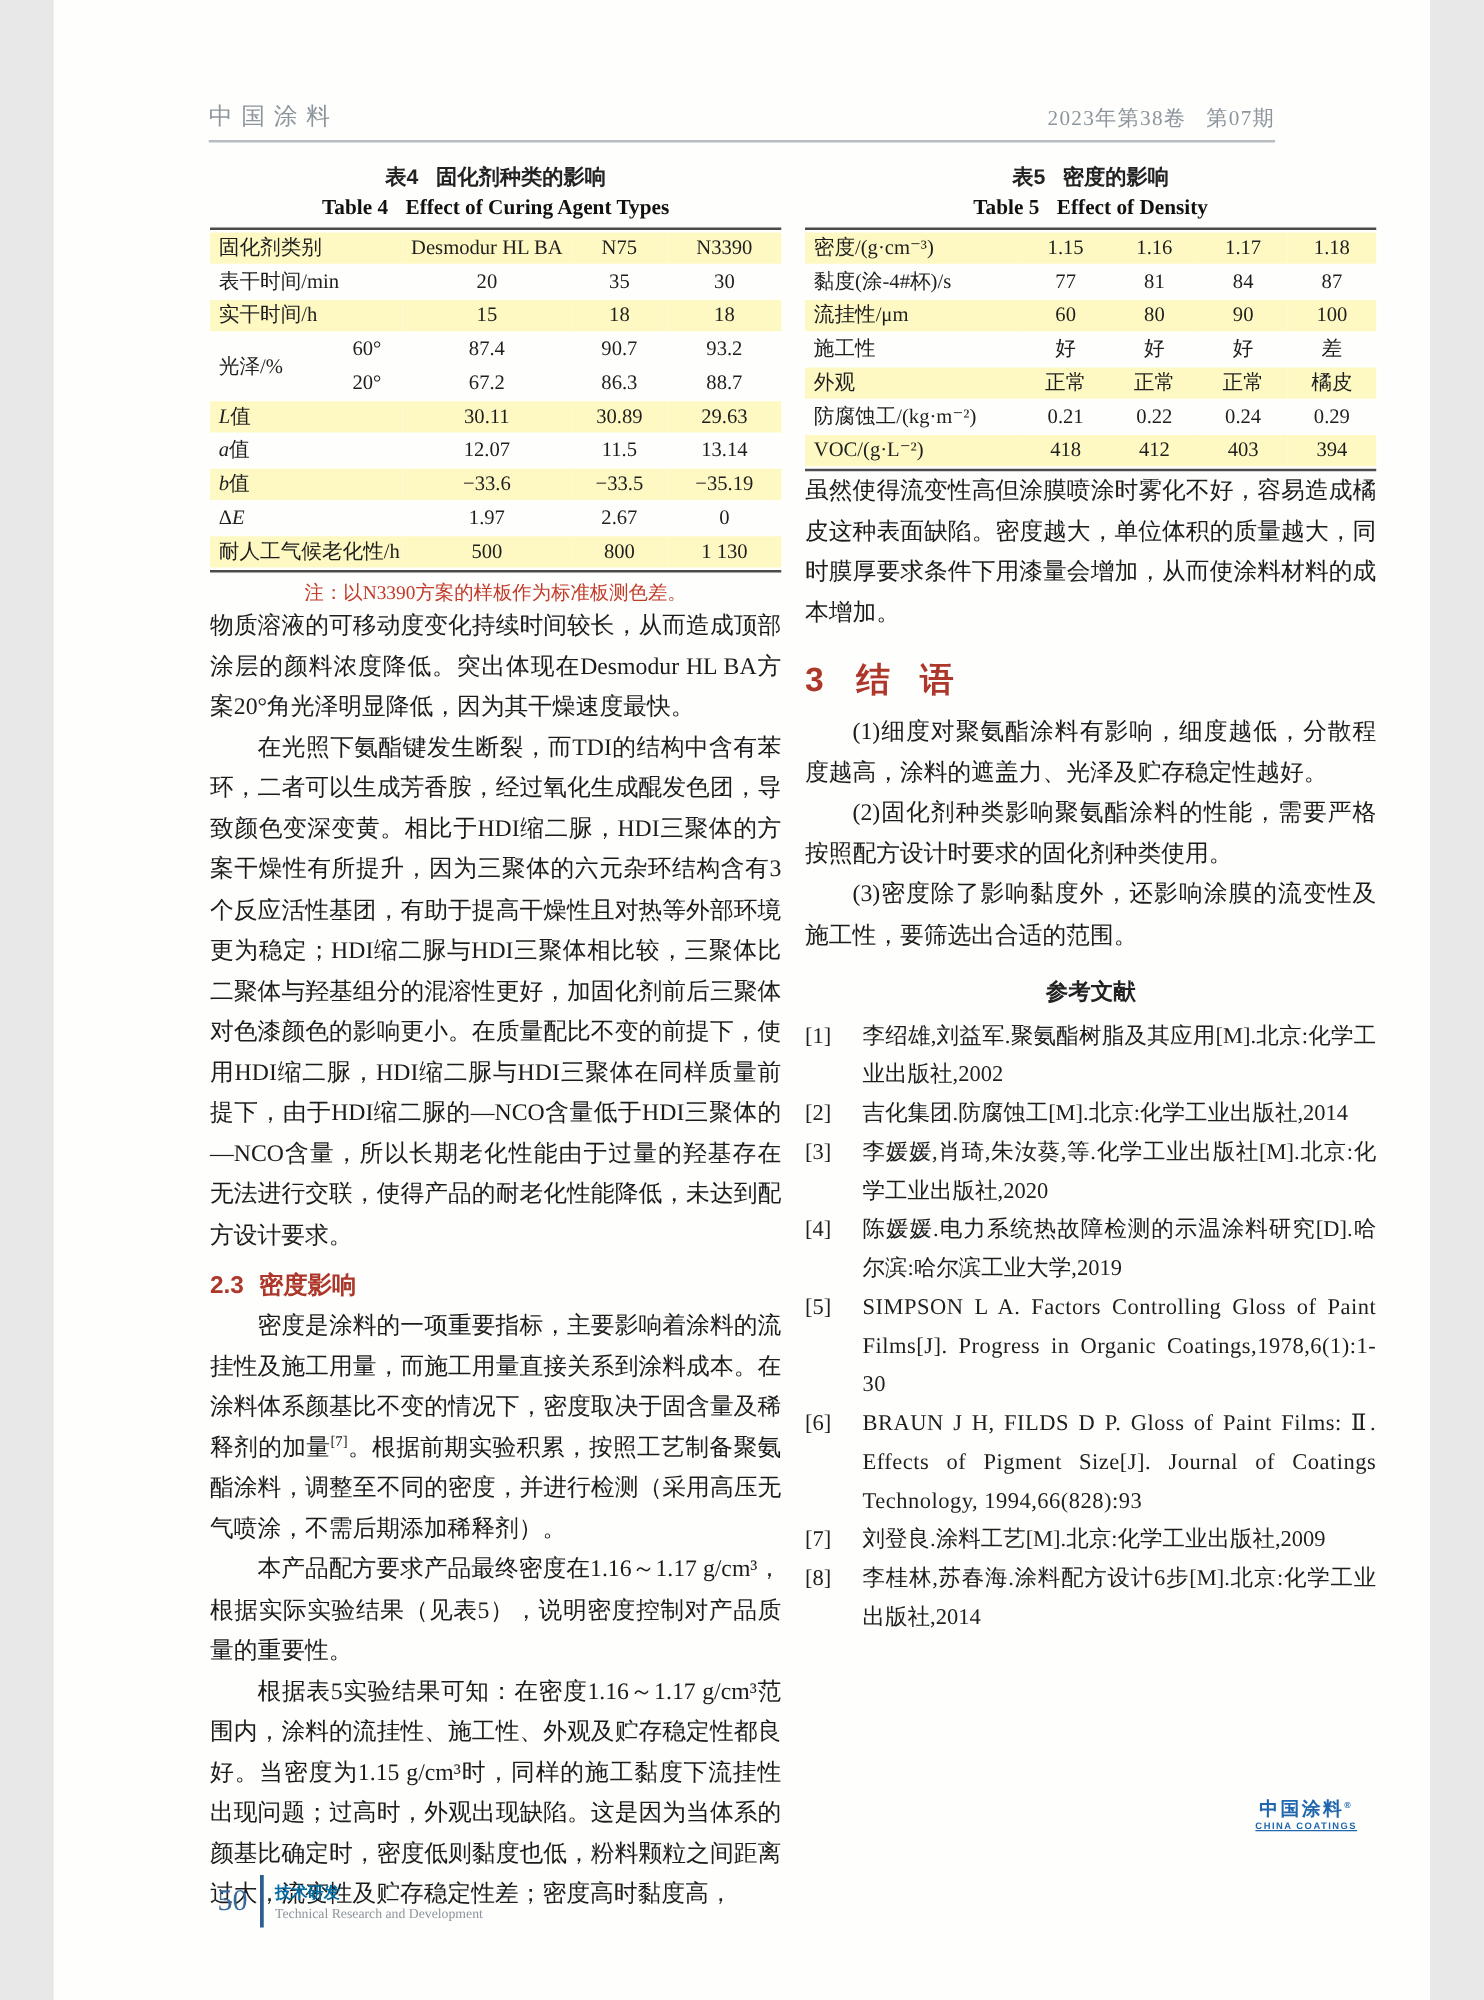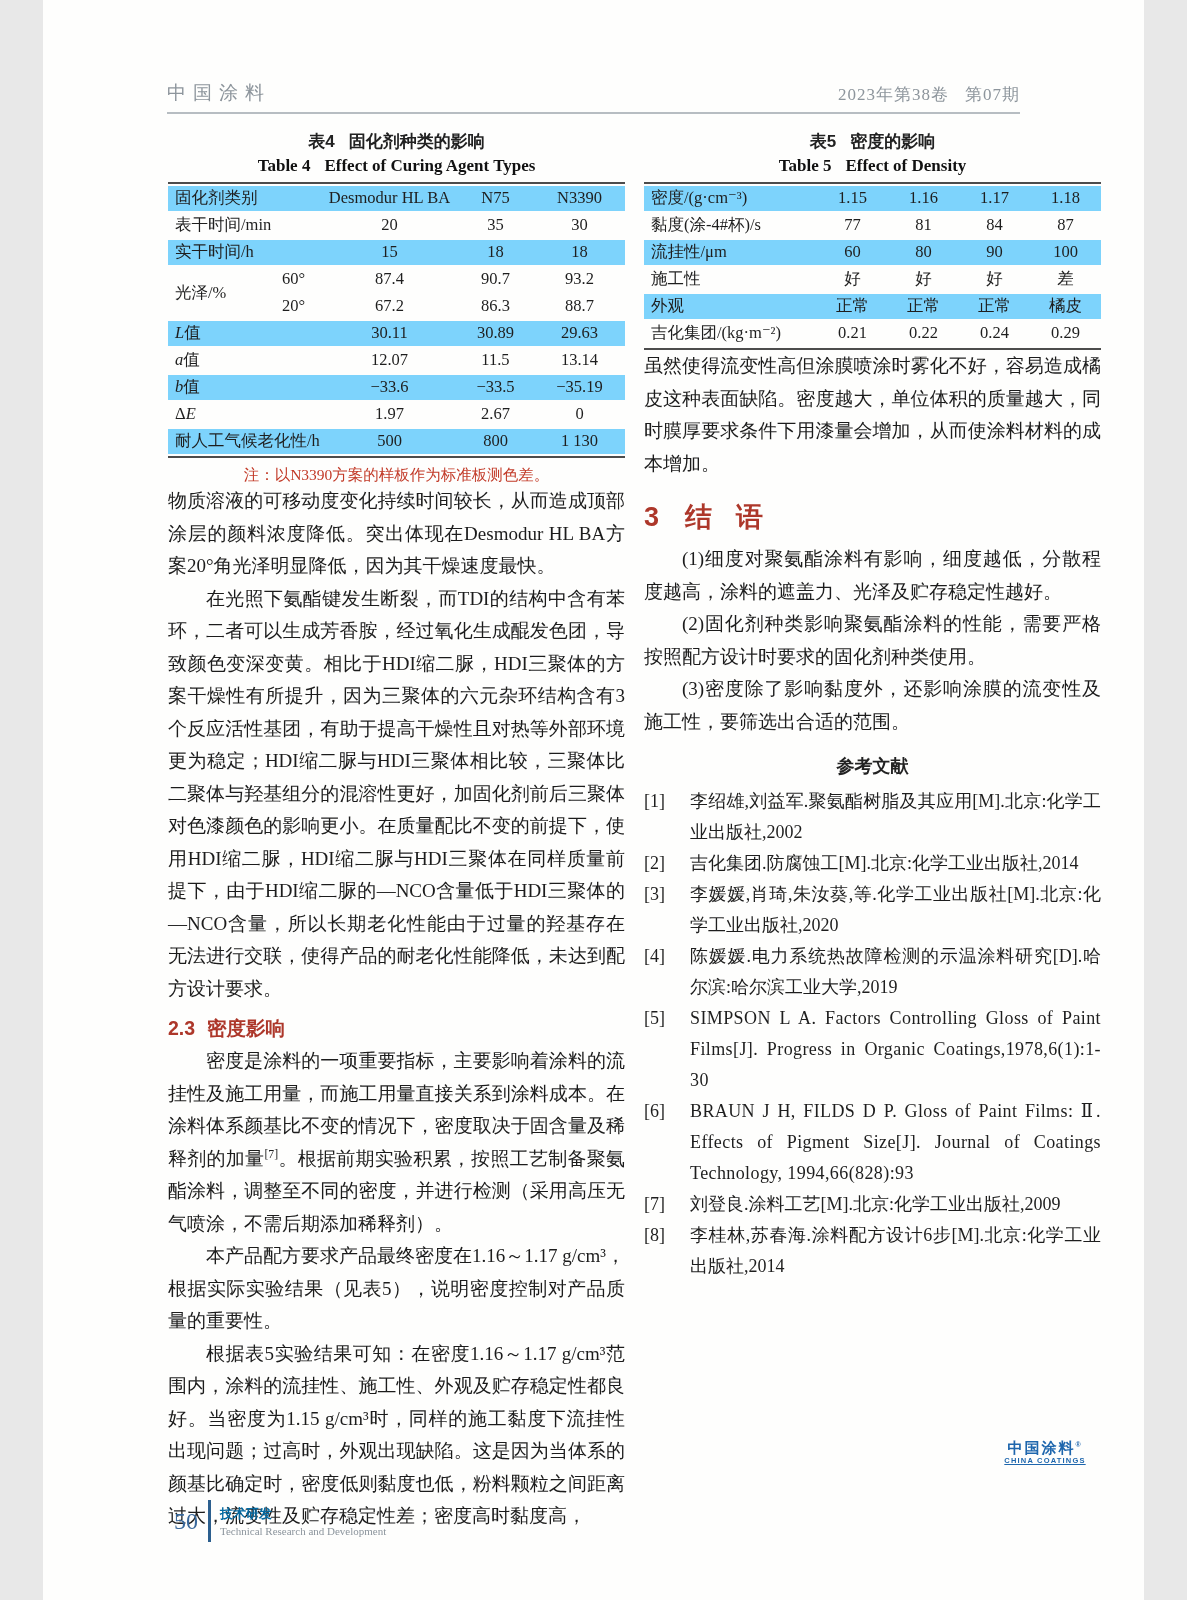--- a/index.html
+++ b/index.html
@@ -38,21 +38,21 @@
   
   table.dtable {
     width: 100%;
     border-collapse: separate; border-spacing: 0 2px;
     border-top: 2px solid #4c4c4c; border-bottom: 2px solid #4c4c4c;
     font-size: 16.5px; margin-top: 4px;
     table-layout: fixed;
   }
   table.dtable td { height: 25px; padding: 1px 2px; text-align: center; vertical-align: middle; line-height: 1.25; }
   table.dtable td.lab { text-align: left; padding-left: 7px; }
-  tr.stripe td { background: #7dd3fc; }
+  tr.stripe td { background: #fef9c3; }
   .it { font-style: italic; }
   
   .tnote { margin-top: 7px; text-align: center; color: #c23a28; font-size: 15.5px; line-height: 20px; }
   
   p.body { margin: 0; font-size: 19px; line-height: 32.5px; text-align: justify; color:#1c1c1c; }
   p.body.ind { text-indent: 2em; }
   p.body sup { font-size: 0.62em; line-height: 0; }
   .mt-note { margin-top: 20px; }
   .mt-tab5 { margin-top: 42px; }
   
@@ -245,25 +245,32 @@
         <td>差</td>
       </tr>
       <tr class="stripe">
         <td class="lab">外观</td>
         <td>正常</td>
         <td>正常</td>
         <td>正常</td>
         <td>橘皮</td>
       </tr>
       <tr>
-        <td class="lab">吉化集团/(kg·m⁻²)</td>
+        <td class="lab">防腐蚀工/(kg·m⁻²)</td>
         <td>0.21</td>
         <td>0.22</td>
         <td>0.24</td>
         <td>0.29</td>
+      </tr>
+      <tr class="stripe">
+        <td class="lab">VOC/(g·L⁻²)</td>
+        <td>418</td>
+        <td>412</td>
+        <td>403</td>
+        <td>394</td>
       </tr>
     </tbody>
       </table>
 
     <p class="body mt-tab5">虽然使得流变性高但涂膜喷涂时雾化不好，容易造成橘皮这种表面缺陷。密度越大，单位体积的质量越大，同时膜厚要求条件下用漆量会增加，从而使涂料材料的成本增加。</p>
 
     <div class="h-red-lg">
       <span>3</span><span class="t">结语</span>
     </div>
 

